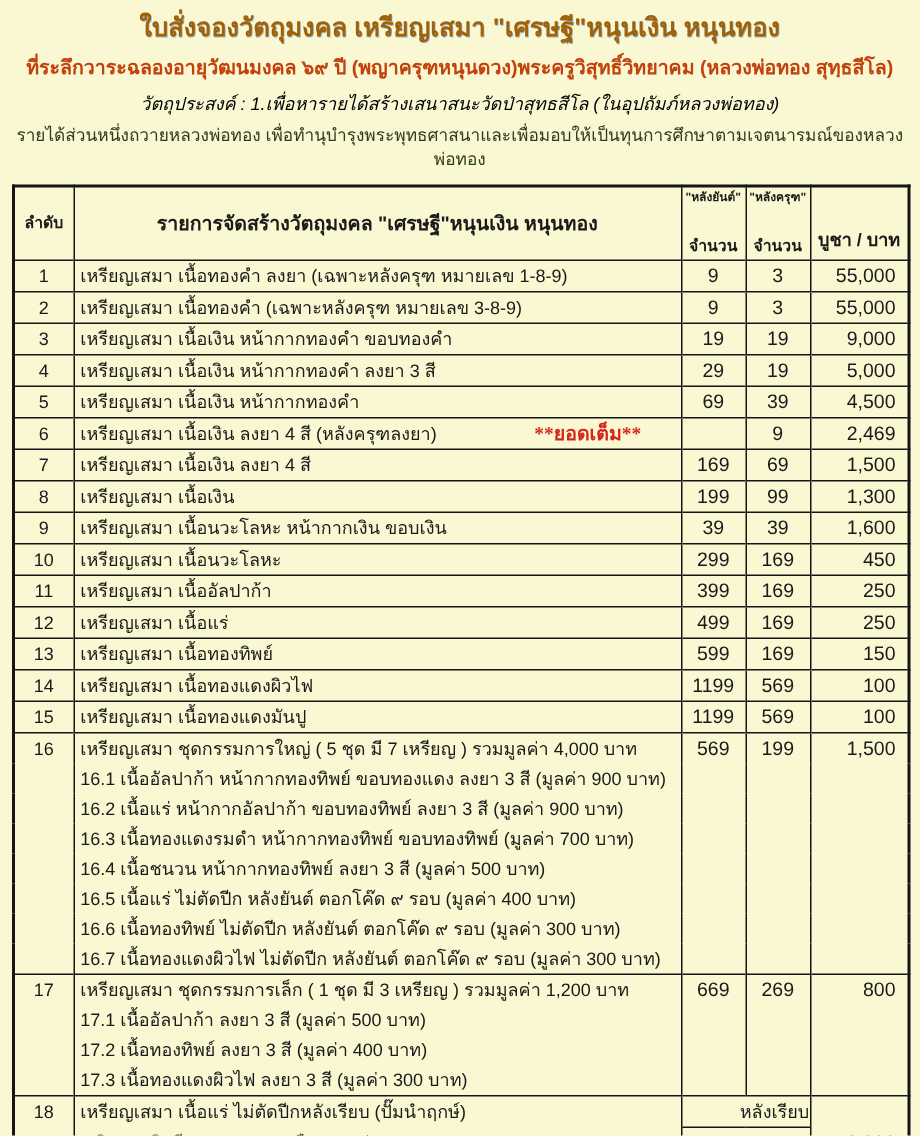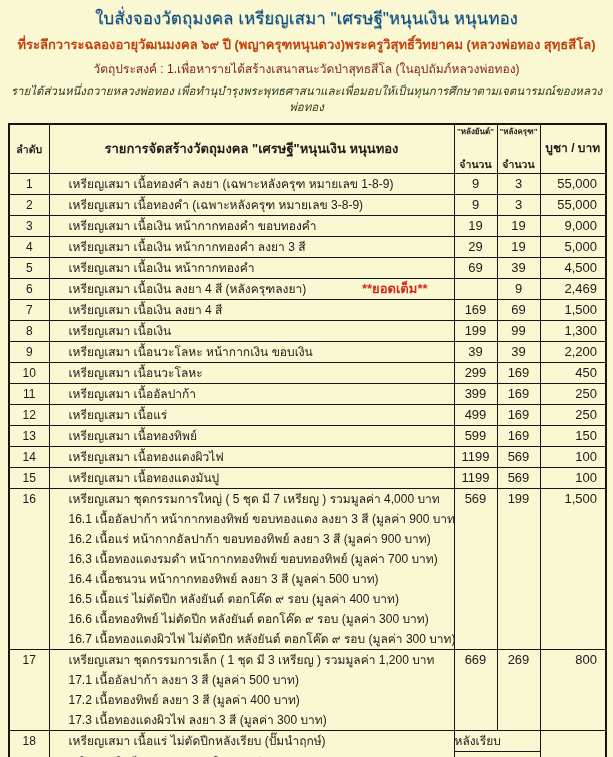--- a/index.html
+++ b/index.html
@@ -5,63 +5,63 @@
   html,body{margin:0;padding:0;}
   body{
     width:613px;height:757px;
     background:#FAF8D2;
     font-family:"Liberation Sans",sans-serif;
     color:#1a1a1a;
     overflow:hidden;
   }
   .sheet{padding:5px 8px 0 8px;}
   .title{
-    text-align:center;color:#0c4a6e;font-weight:normal;
+    text-align:center;color:#a16207;font-weight:bold;
     font-size:17px;line-height:24px;margin:2px 0 4px 0;
     text-shadow:0.5px 0.5px 0 #9db8d6;
   }
   .subtitle{
     text-align:center;color:#c2410c;font-weight:bold;
     font-size:13px;line-height:20px;margin:0 0 6px 0;
   }
   .purpose{
-    text-align:center;color:#7f1d1d;
+    text-align:center;color:#000000;font-style:italic;
     font-size:12px;line-height:17px;margin:0 0 5px 0;
   }
   .incomenote{
-    text-align:center;color:#2f3b20;font-style:italic;
+    text-align:center;color:#2f3b20;
     font-size:11.5px;line-height:16px;margin:0 0 8px 0;
   }
   table{
     width:597px;border-collapse:collapse;table-layout:fixed;
     border:2px solid #151515;
   }
   td,th{
     border-left:1px solid #151515;border-right:1px solid #151515;
     padding:0;font-size:12px;line-height:20px;height:20px;
     overflow:hidden;white-space:nowrap;
   }
   tr.hline>td, tr.hline>th{border-top:1px solid #151515;}
   th{font-weight:bold;}
   thead tr{height:48px;}
   th.no-h{vertical-align:middle;font-size:10.5px;text-align:center;}
   th.desc-h{vertical-align:middle;font-size:13px;}
   th.qty-h{vertical-align:top;}
   th.qty-h .stack{display:flex;flex-direction:column;justify-content:space-between;height:44px;padding:2px 0;}
   th.qty-h .tiny{font-size:8px;line-height:9px;}
   th.qty-h .small{font-size:10.5px;line-height:13px;}
-  th.price-h{vertical-align:bottom;font-size:12px;padding-bottom:15px;border-radius:24px;}
+  th.price-h{vertical-align:bottom;font-size:12px;padding-bottom:3px;border-radius:24px;}
   td.no{text-align:center;vertical-align:top;}
-  td.desc{text-align:left;padding-left:19px;vertical-align:top;}
+  td.desc{text-align:left;padding-left:4px;vertical-align:top;}
   td.qty{text-align:center;vertical-align:top;font-size:13px;}
   td.price{text-align:right;padding-right:8px;vertical-align:top;font-size:13px;margin-top:35px;}
   td.price.bottom{vertical-align:bottom;}
-  td.merged{text-align:left;font-size:12px;}
+  td.merged{text-align:right;font-size:12px;}
   .line-top{border-top:1px solid #151515;}
-  .red-note{float:right;margin-right:26px;color:#d5281b;font-weight:bold;font-size:13px;}
+  .red-note{float:right;margin-right:26px;color:#d5281b;font-weight:bold;font-size:13px;font-family:Liberation Serif, serif;}
 </style>
 </head>
 <body>
 
 <div class="sheet">
   <div class="title">ใบสั่งจองวัตถุมงคล เหรียญเสมา "เศรษฐี"หนุนเงิน หนุนทอง</div>
   <div class="subtitle">ที่ระลึกวาระฉลองอายุวัฒนมงคล ๖๙ ปี (พญาครุฑหนุนดวง)พระครูวิสุทธิ์วิทยาคม (หลวงพ่อทอง สุทฺธสีโล)</div>
   <div class="purpose">วัตถุประสงค์ : 1.เพื่อหารายได้สร้างเสนาสนะวัดป่าสุทธสีโล (ในอุปถัมภ์หลวงพ่อทอง)</div>
   <div class="incomenote">รายได้ส่วนหนึ่งถวายหลวงพ่อทอง เพื่อทำนุบำรุงพระพุทธศาสนาและเพื่อมอบให้เป็นทุนการศึกษาตามเจตนารมณ์ของหลวงพ่อทอง</div>
 
@@ -150,21 +150,21 @@
         <td class="desc">เหรียญเสมา เนื้อเงิน</td>
         <td class="qty">199</td>
         <td class="qty">99</td>
         <td class="price">1,300</td>
       </tr>
       <tr class="hline">
         <td class="no">9</td>
         <td class="desc">เหรียญเสมา เนื้อนวะโลหะ หน้ากากเงิน ขอบเงิน</td>
         <td class="qty">39</td>
         <td class="qty">39</td>
-        <td class="price">2,200</td>
+        <td class="price">1,600</td>
       </tr>
       <tr class="hline">
         <td class="no">10</td>
         <td class="desc">เหรียญเสมา เนื้อนวะโลหะ</td>
         <td class="qty">299</td>
         <td class="qty">169</td>
         <td class="price">450</td>
       </tr>
       <tr class="hline">
         <td class="no">11</td>

